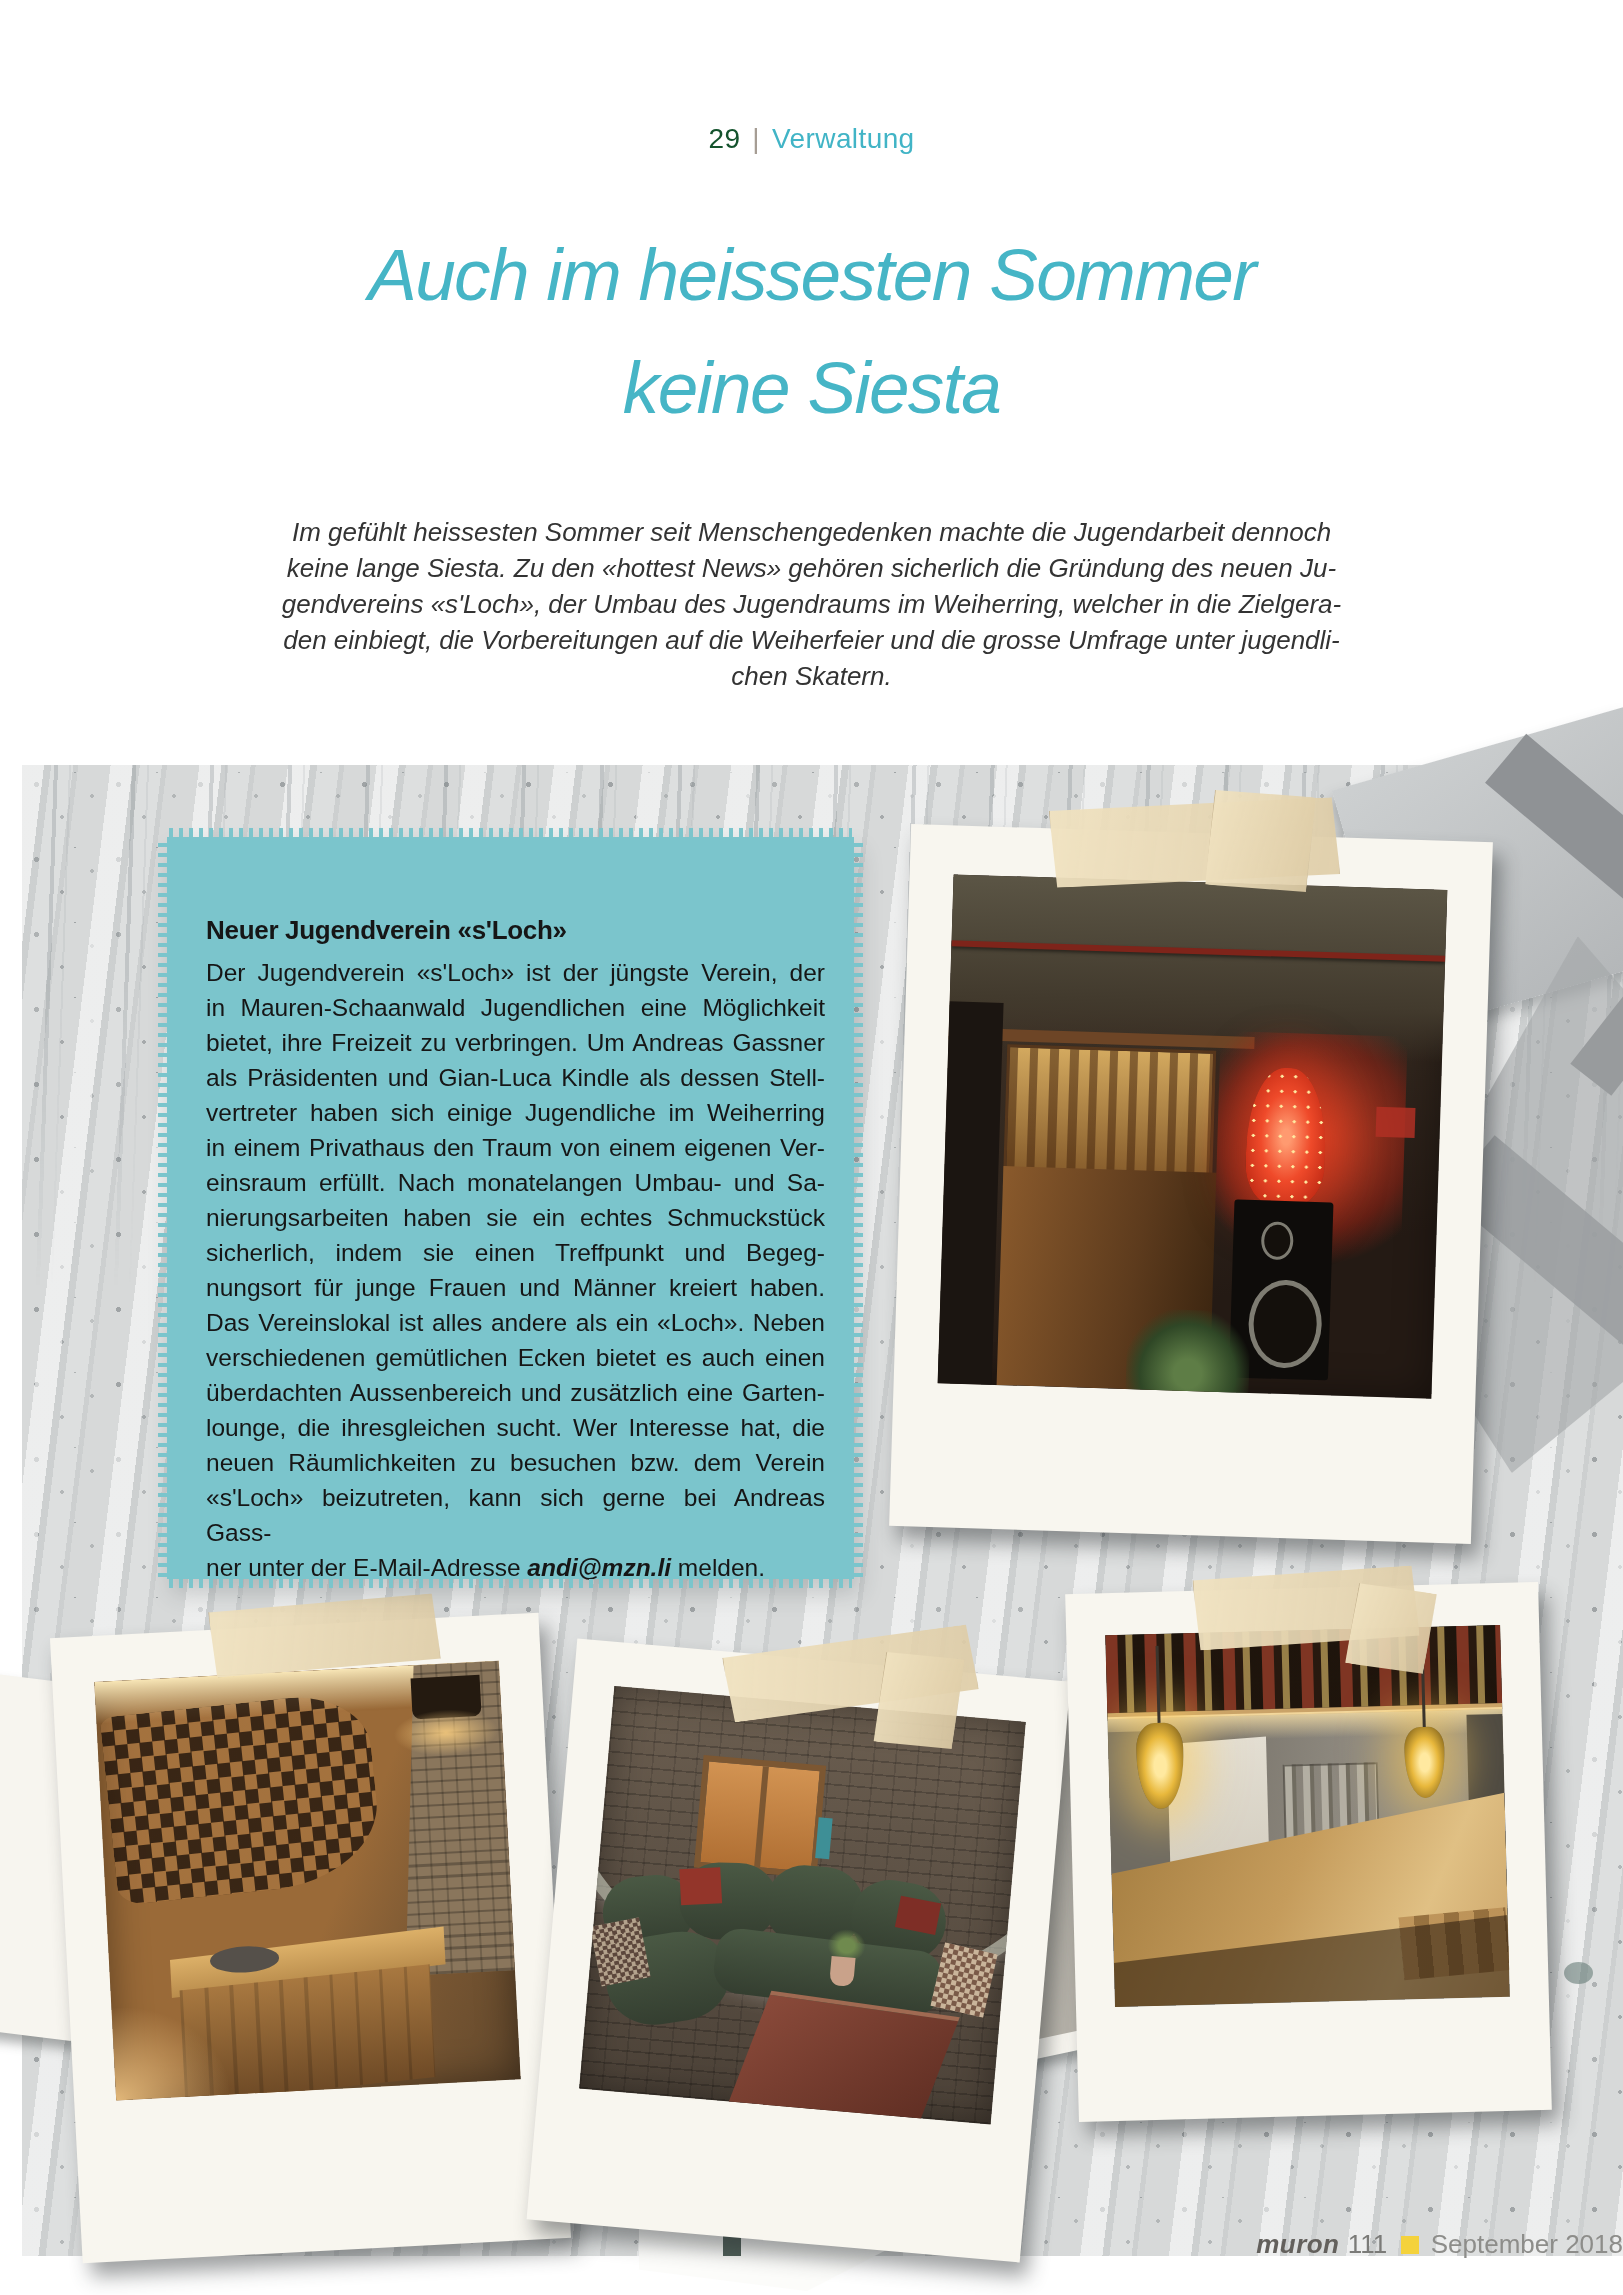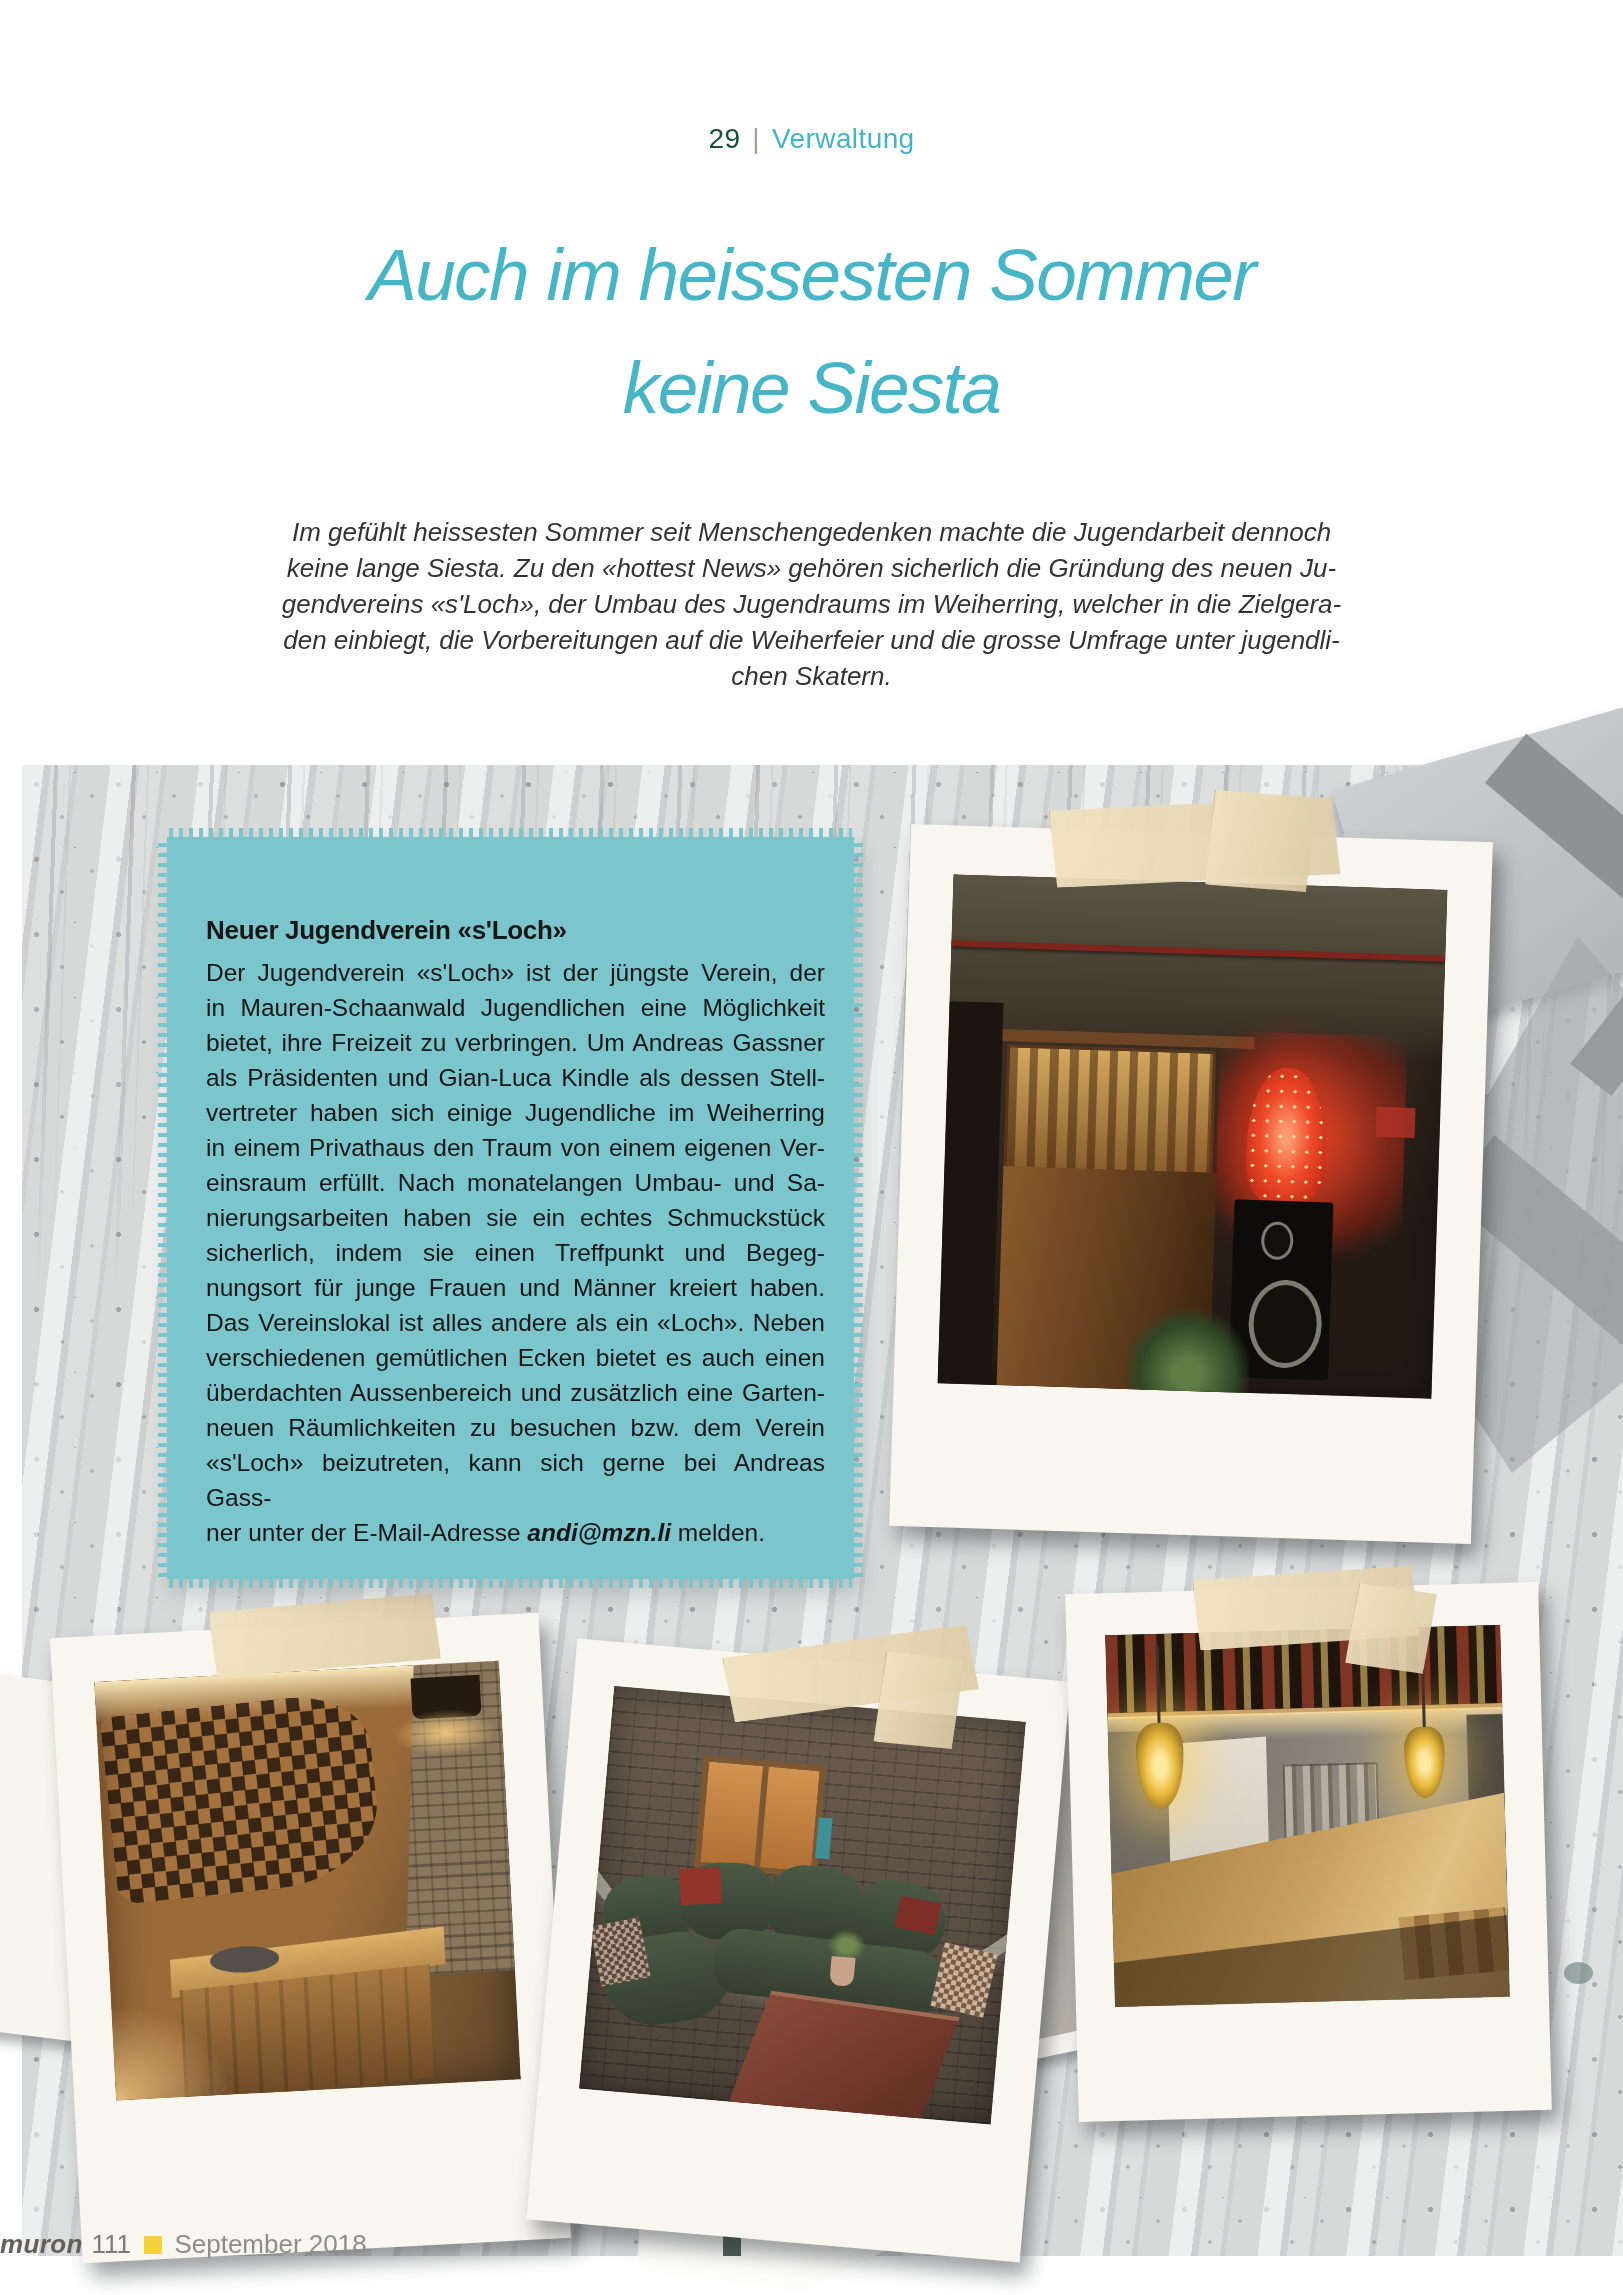--- a/index.html
+++ b/index.html
@@ -178,21 +178,21 @@
      border-left:0.8px solid rgba(120,100,70,.25);border-right:0.8px solid rgba(120,100,70,.25);}
   .t1a{left:1050px;top:802px;width:287px;height:81px;transform:rotate(-2deg);}
   .t1b{left:1209px;top:791px;width:101px;height:100px;transform:rotate(7deg);}
   .t2a{left:210px;top:1601px;width:227px;height:69px;transform:rotate(-4deg);}
   .t3a{left:725px;top:1639px;width:249px;height:69px;transform:rotate(-7deg);}
   .t3b{left:879px;top:1653px;width:78px;height:95px;transform:rotate(9deg);}
   .t4a{left:1194px;top:1571px;width:222px;height:74px;transform:rotate(-3deg);}
   .t4b{left:1351px;top:1586px;width:78px;height:85px;transform:rotate(11deg);}
 
   
-  .footer{position:absolute;left:0;right:0;top:2229px;text-align:left;z-index:9;font-size:26px;color:#8d8d8a;}
+  .footer{position:absolute;left:0;right:0;top:2229px;text-align:right;z-index:9;font-size:26px;color:#8d8d8a;}
   .footer .mag{font-style:italic;font-weight:bold;color:#63605c;letter-spacing:0.4px;}
   .footer .issue{color:#7b7b78;padding-left:8.5px;}
   .footer .sq{display:inline-block;width:18px;height:18px;background:#f4d23c;margin:0 12px 0 13.5px;vertical-align:-0.8px;}
 </style>
 </head>
 <body>
 
 <div class="page">
 
   <div class="header">
@@ -244,20 +244,21 @@
           <div class="bline">als Präsidenten und Gian-Luca Kindle als dessen Stell-</div>
           <div class="bline">vertreter haben sich einige Jugendliche im Weiherring</div>
           <div class="bline">in einem Privathaus den Traum von einem eigenen Ver-</div>
           <div class="bline">einsraum erfüllt. Nach monatelangen Umbau- und Sa-</div>
           <div class="bline">nierungsarbeiten haben sie ein echtes Schmuckstück</div>
           <div class="bline">sicherlich, indem sie einen Treffpunkt und Begeg-</div>
           <div class="bline">nungsort für junge Frauen und Männer kreiert haben.</div>
           <div class="bline">Das Vereinslokal ist alles andere als ein «Loch». Neben</div>
           <div class="bline">verschiedenen gemütlichen Ecken bietet es auch einen</div>
           <div class="bline">überdachten Aussenbereich und zusätzlich eine Garten-</div>
+          <div class="bline">lounge, die ihresgleichen sucht. Wer Interesse hat, die</div>
           <div class="bline">neuen Räumlichkeiten zu besuchen bzw. dem Verein</div>
           <div class="bline">«s'Loch» beizutreten, kann sich gerne bei Andreas Gass-</div>
         </div>
       <div class="bline-last">
         <span>ner unter der E-Mail-Adresse </span><span class="email">andi@mzn.li</span><span> melden.</span>
       </div>
     </div>
   </div>
 
   <div class="polaroid p1">

